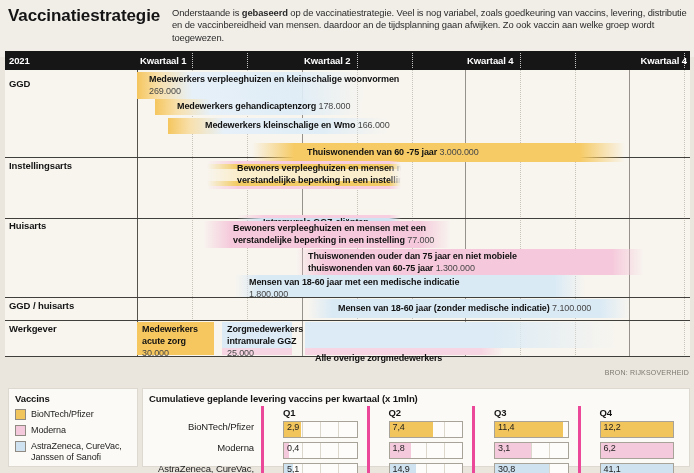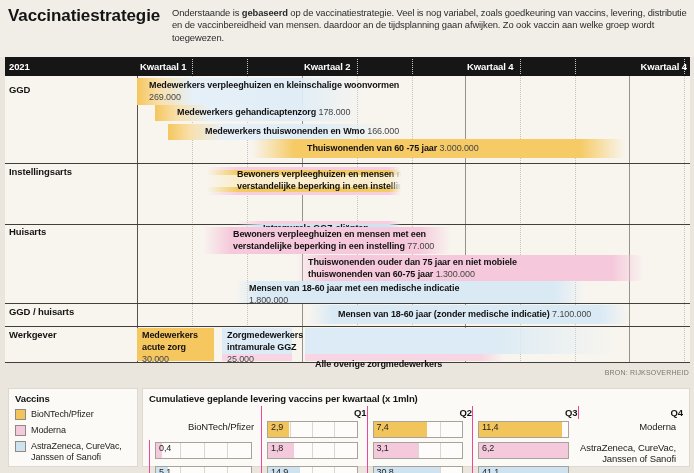--- a/index.html
+++ b/index.html
@@ -3,41 +3,41 @@
 <meta charset="utf-8">
 <style>
   html,body{margin:0;padding:0;background:#d9d5cd;}
   *{box-sizing:border-box;font-family:"Liberation Sans","DejaVu Sans",sans-serif;}
   #stage{position:relative;width:694px;height:473px;background:#EAE6DE;overflow:hidden;letter-spacing:-0.1px;}
   
   .masthead{position:absolute;left:0;top:0;width:694px;height:57px;background:#F1EEE8;}
   .title{position:absolute;left:8px;top:6px;font-size:17px;font-weight:bold;color:#141414;}
   .desc{position:absolute;left:172px;top:7px;width:516px;font-size:9.4px;line-height:12.4px;color:#2b2b2b;}
   
-  .chart-wrap{position:absolute;left:5px;top:57px;width:685px;height:306px;}
+  .chart-wrap{position:absolute;left:5px;top:51px;width:685px;height:306px;}
   .tl-header{position:absolute;left:0;top:0;width:685px;height:19px;background:#161616;color:#fff;}
   .tl-header span{position:absolute;top:4px;font-size:9.5px;font-weight:bold;}
   .yr{left:4px;} .q1{left:135px;} .q2{left:299px;} .q3{left:462px;} .q4{right:3px;}
   .htk{position:absolute;top:2px;height:15px;width:0;border-left:1px dotted rgba(255,255,255,0.75);}
   
   .gantt-body{position:absolute;left:0;top:19px;width:685px;height:287px;background:#F8F5EF;}
   .vsep{position:absolute;top:0;height:287px;width:0;border-left:1px solid #55524d;}
   .vq{position:absolute;top:0;height:287px;width:0;border-left:1px solid #96928b;}
   .vm{position:absolute;top:0;height:287px;width:0;border-left:1px dotted #c9c4ba;}
   .hl{position:absolute;left:0;width:685px;height:0;border-top:1px solid #413f3b;}
   .rlab{position:absolute;left:4px;font-size:9.5px;font-weight:bold;color:#141414;}
   .bar{position:absolute;}
   .bt{position:absolute;top:1px;font-size:9px;line-height:12px;color:#141414;}
   .bt strong{font-weight:bold;color:#111;}
   .bt .val{font-weight:normal;color:#474747;}
   .bt .blk{display:block;}
   .nw{white-space:nowrap;}
   
   .f-yb{background:linear-gradient(90deg,#F5C65E 0px,#F8E0AC 22px,#E6F0F8 55px,#E0EDF6 70%,rgba(224,237,246,0) 100%);}
-  .f-y{background:linear-gradient(90deg,rgba(247,204,101,0),#F6CB66 42px,#F6CB66 calc(100% - 45px),rgba(247,204,101,0));}
+  .f-y{background:linear-gradient(90deg,rgba(247,204,101,0),#F6CB66 42px,#F6CB66 calc(100% - 45px),rgba(247,204,101,0));margin-top:10px;}
   .f-ys{background:#F6C75F;}
   .f-p{background:linear-gradient(90deg,rgba(246,203,220,0),#F5C9DB 28px,#F5C9DB calc(100% - 32px),rgba(246,203,220,0));}
   .f-b{background:linear-gradient(90deg,rgba(218,234,245,0),#DAEAF5 24px,#DAEAF5 calc(100% - 30px),rgba(218,234,245,0));}
   .f-styp{background:linear-gradient(180deg,#F7CEDF 0 3px,#F3CB64 3px 8px,#FAEDCB 8px calc(100% - 8px),#F3CB64 calc(100% - 8px) calc(100% - 3px),#F7CEDF calc(100% - 3px) 100%);
     -webkit-mask-image:linear-gradient(90deg,transparent 0,#000 30px,#000 calc(100% - 12px),transparent 100%);
     mask-image:linear-gradient(90deg,transparent 0,#000 30px,#000 calc(100% - 12px),transparent 100%);}
   .f-stpb{background:linear-gradient(180deg,#F7CEDF 0 3px,#CFE4F2 3px 8px,#FBF3DB 8px calc(100% - 8px),#CFE4F2 calc(100% - 8px) calc(100% - 3px),#F7CEDF calc(100% - 3px) 100%);
     -webkit-mask-image:linear-gradient(90deg,transparent 0,#000 26px,#000 calc(100% - 12px),transparent 100%);
     mask-image:linear-gradient(90deg,transparent 0,#000 26px,#000 calc(100% - 12px),transparent 100%);margin-top:24px;}
   .f-bp{background:linear-gradient(180deg,#DCEBF5 0 calc(100% - 7px),#F7D5E2 calc(100% - 7px) 100%);padding-left:28px;}
@@ -48,21 +48,21 @@
   .source{position:absolute;right:5px;top:369px;font-size:7px;color:#7d786e;letter-spacing:0.2px;}
   
   .panel{position:absolute;top:388px;height:79px;background:#FBFAF6;border:1px solid #DDD9D1;}
   .panel-vaccins{left:8px;width:130px;padding:4px 6px;}
   .panel-delivery{left:142px;width:548px;padding:4px 6px 2px 6px;}
   .panel-title{font-size:9.5px;font-weight:bold;color:#141414;}
   .lgi{display:flex;align-items:flex-start;margin-top:5px;}
   .sw{flex:0 0 11px;width:11px;height:11px;border:1px solid #8f8b83;margin-right:5px;margin-top:0px;}
   .lgt{font-size:9px;line-height:10.5px;color:#222;}
   .dgrid{display:grid;grid-template-columns:112px repeat(4,1fr);margin-top:2px;}
-  .qcol{border-left:1px solid #ec4899;padding:0 0 0 5px;text-align:right;}
+  .qcol{border-left:3px solid #ec4899;padding:0 0 0 19px;}
   .th{font-size:9.5px;font-weight:bold;color:#141414;padding-top:1px;padding-bottom:1px;}
   .tl{font-size:9.5px;color:#222;text-align:right;padding-right:7px;line-height:11px;padding-top:2px;}
   .tc{padding-top:2px;padding-bottom:2px;}
   .tbar{position:relative;height:17px;margin-right:9px;border:1px solid #A8A399;background:#FDFCFA;}
   .tick{position:absolute;top:0;height:100%;width:0;border-left:1px solid #DBD7CD;}
   .tfill{position:absolute;left:0;top:0;height:100%;}
   .tval{position:absolute;left:3px;top:0;font-size:9px;line-height:11px;color:#1d1d1d;}
 </style>
 </head>
 <body>
@@ -111,21 +111,21 @@
         <div class="rlab" style="top: 150px;">Huisarts</div>
         <div class="rlab" style="top: 230px;">GGD / huisarts</div>
         <div class="rlab" style="top: 253px;">Werkgever</div>
         <div class="bar f-yb" style="left: 132px; top: 2px; width: 228px; height: 27px;">
           <div class="bt" style="left: 12px; width: 258px;"><strong>Medewerkers verpleeghuizen en kleinschalige woonvormen</strong><span class="val"> 269.000</span></div>
         </div>
         <div class="bar f-yb" style="left: 150px; top: 29px; width: 208px; height: 16px; padding-left: 48px;">
           <div class="bt nw" style="left: 22px;"><strong>Medewerkers gehandicaptenzorg</strong><span class="val"> 178.000</span></div>
         </div>
         <div class="bar f-yb" style="left: 163px; top: 48px; width: 220px; height: 16px;">
-          <div class="bt nw" style="left: 37px;"><strong>Medewerkers thuiswonenden en Wmo</strong><span class="val"> 166.000</span></div>
+          <div class="bt nw" style="left: 37px;"><strong>Medewerkers kleinschalige en Wmo</strong><span class="val"> 166.000</span></div>
         </div>
         <div class="bar f-y" style="left: 247px; top: 63px; width: 373px; height: 19px;">
           <div class="bt nw" style="left: 55px; top: 3px;"><strong>Thuiswonenden van 60 -75 jaar</strong><span class="val"> 3.000.000</span></div>
         </div>
         <div class="bar f-styp" style="left: 202px; top: 91px; width: 194px; height: 28px;">
           <div class="bt" style="left: 30px; width: 238px;"><strong>Bewoners verpleeghuizen en mensen met een verstandelijke beperking in een instelling</strong><span class="val"> 155.000</span></div>
         </div>
         <div class="bar f-stpb" style="left: 232px; top: 121px; width: 164px; height: 25px;">
           <div class="bt nw" style="left: 26px;"><strong>Intramurale GGZ-cliënten</strong><span class="val blk">60.000</span></div>
         </div>
@@ -202,20 +202,29 @@
         </div>
         <div class="tc qcol">
           <div class="tbar">
             <div class="tick" style="left: 25%;"></div>
             <div class="tick" style="left: 50%;"></div>
             <div class="tick" style="left: 75%;"></div>
             <div class="tfill" style="width: 93.4426%; background: rgb(242, 196, 92);"></div>
             <div class="tval">11,4</div>
           </div>
         </div>
+        <div class="tc qcol">
+          <div class="tbar">
+            <div class="tick" style="left: 25%;"></div>
+            <div class="tick" style="left: 50%;"></div>
+            <div class="tick" style="left: 75%;"></div>
+            <div class="tfill" style="width: 100%; background: rgb(242, 196, 92);"></div>
+            <div class="tval">12,2</div>
+          </div>
+        </div>
         <div class="tl">Moderna</div>
         <div class="tc qcol">
           <div class="tbar">
             <div class="tick" style="left: 25%;"></div>
             <div class="tick" style="left: 50%;"></div>
             <div class="tick" style="left: 75%;"></div>
             <div class="tfill" style="width: 6.45161%; background: rgb(244, 201, 219);"></div>
             <div class="tval">0,4</div>
           </div>
         </div>

